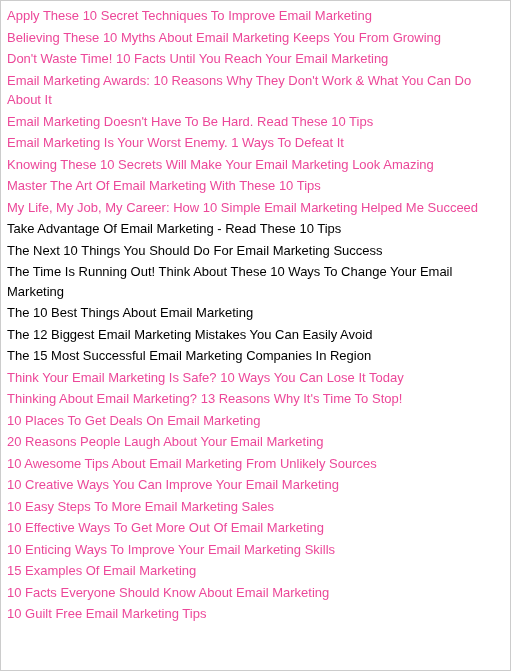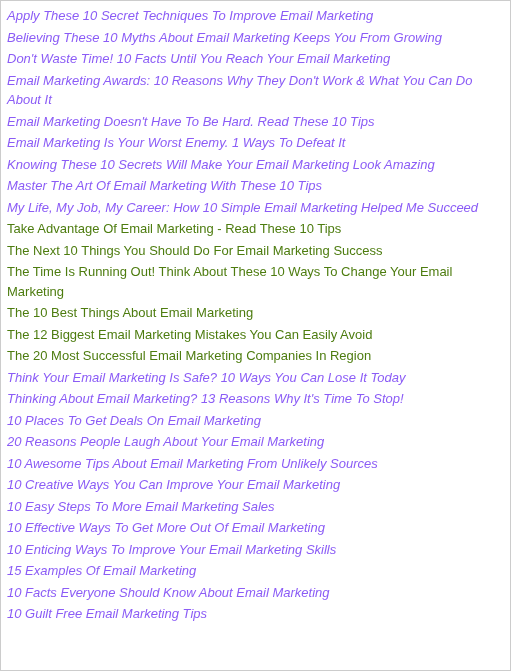--- a/index.html
+++ b/index.html
@@ -27,47 +27,46 @@
     }
 
     .list-item {
       line-height: 1.5;
       padding: 1px 0;
       color: #000080;
       cursor: pointer;
     }
 
     .list-item.black {
-      color: #8b5cf6;
-      font-style: italic;
+      color: #ec4899;
     }
 
     .list-item.blue {
-      color: #4d7c0f;
+      color: #000000;
     }
   </style>
 </head>
 <body>
 
 <div class="list-container">
 <div class="list-item black">Apply These 10 Secret Techniques To Improve Email Marketing</div>
     <div class="list-item black">Believing These 10 Myths About Email Marketing Keeps You From Growing</div>
     <div class="list-item black">Don't Waste Time! 10 Facts Until You Reach Your Email Marketing</div>
     <div class="list-item black">Email Marketing Awards: 10 Reasons Why They Don't Work &amp; What You Can Do About It</div>
     <div class="list-item black">Email Marketing Doesn't Have To Be Hard. Read These 10 Tips</div>
     <div class="list-item black">Email Marketing Is Your Worst Enemy. 1 Ways To Defeat It</div>
     <div class="list-item black">Knowing These 10 Secrets Will Make Your Email Marketing Look Amazing</div>
     <div class="list-item black">Master The Art Of Email Marketing With These 10 Tips</div>
     <div class="list-item black">My Life, My Job, My Career: How 10 Simple Email Marketing Helped Me Succeed</div>
     <div class="list-item blue">Take Advantage Of Email Marketing - Read These 10 Tips</div>
     <div class="list-item blue">The Next 10 Things You Should Do For Email Marketing Success</div>
     <div class="list-item blue">The Time Is Running Out! Think About These 10 Ways To Change Your Email Marketing</div>
     <div class="list-item blue">The 10 Best Things About Email Marketing</div>
     <div class="list-item blue">The 12 Biggest Email Marketing Mistakes You Can Easily Avoid</div>
-    <div class="list-item blue">The 20 Most Successful Email Marketing Companies In Region</div>
+    <div class="list-item blue">The 15 Most Successful Email Marketing Companies In Region</div>
     <div class="list-item black">Think Your Email Marketing Is Safe? 10 Ways You Can Lose It Today</div>
     <div class="list-item black">Thinking About Email Marketing? 13 Reasons Why It's Time To Stop!</div>
     <div class="list-item black">10 Places To Get Deals On Email Marketing</div>
     <div class="list-item black">20 Reasons People Laugh About Your Email Marketing</div>
     <div class="list-item black">10 Awesome Tips About Email Marketing From Unlikely Sources</div>
     <div class="list-item black">10 Creative Ways You Can Improve Your Email Marketing</div>
     <div class="list-item black">10 Easy Steps To More Email Marketing Sales</div>
     <div class="list-item black">10 Effective Ways To Get More Out Of Email Marketing</div>
     <div class="list-item black">10 Enticing Ways To Improve Your Email Marketing Skills</div>
     <div class="list-item black">15 Examples Of Email Marketing</div>

